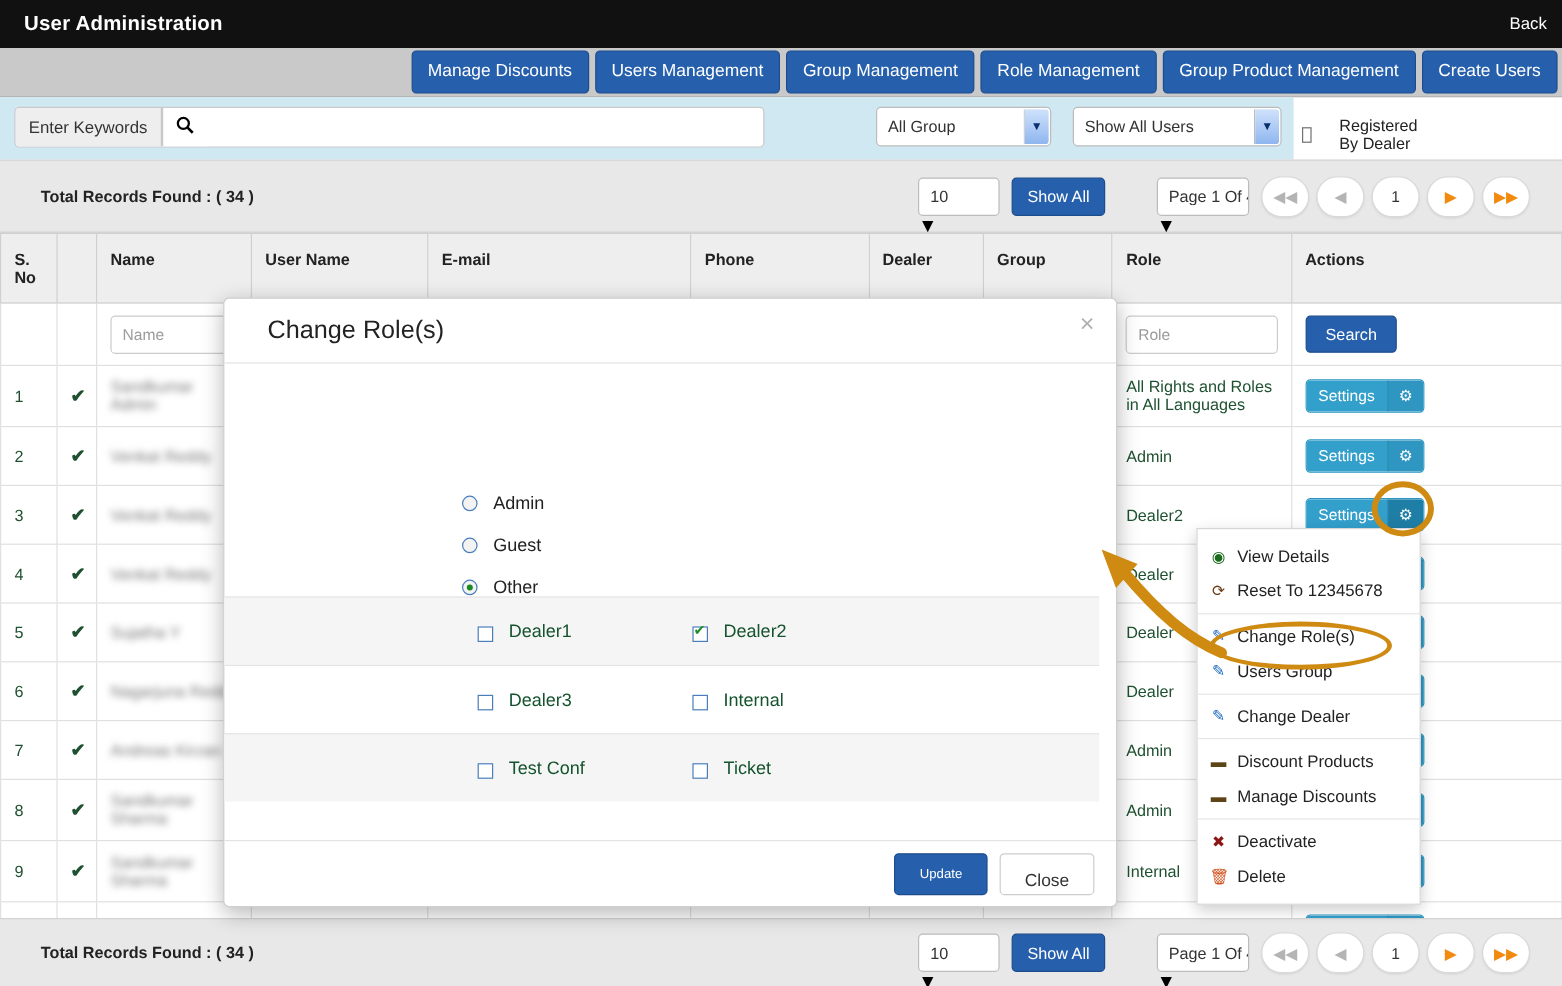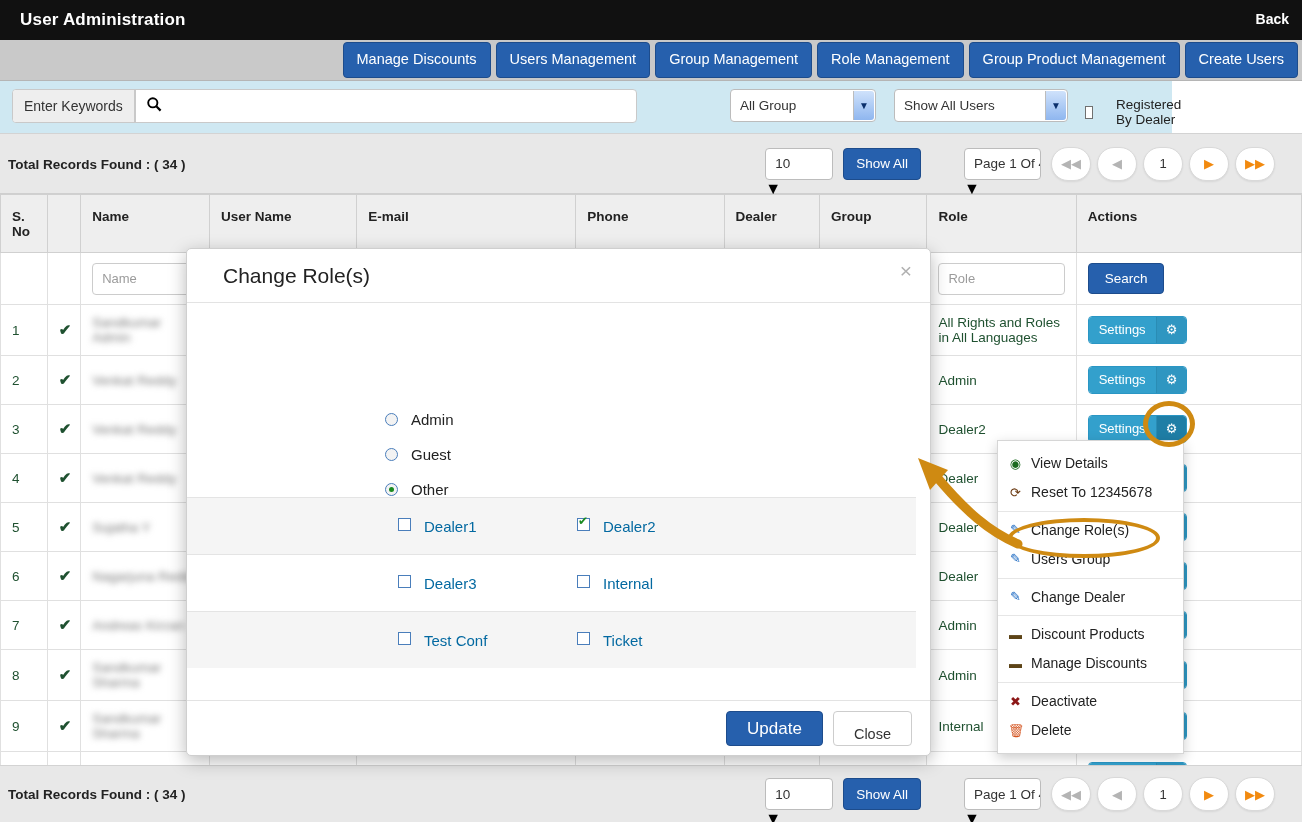--- a/index.html
+++ b/index.html
@@ -15,38 +15,38 @@
   .topbar {
     position:absolute; left:0; top:0; width:1302px; height:40px;
     background:#111111; color:#ffffff;
   }
   .topbar .title {
     position:absolute; left:20px; top:10px;
     font-size:17px; font-weight:bold; letter-spacing:.2px;
   }
   .topbar .back {
     position:absolute; right:13px; top:11px;
-    font-size:14px; font-weight:bold; cursor:pointer;
+    font-size:14px; font-weight:normal; cursor:pointer;
   }
 
   
   .navstrip {
     position:absolute; left:0; top:40px; width:1302px; height:41px;
     background:#c9c9c9; border-bottom:1px solid #b5b5b5;
   }
   .navbtns { position:absolute; right:4px; top:2px; display:flex; gap:5px; }
   .navbtn {
     background:#2660ad; color:#fff; border:1px solid #1d4c8c;
     border-radius:4px; font-size:14.5px; padding:9px 13px 10px;
     cursor:pointer; white-space:nowrap; line-height:1;
   }
 
   
   .searchbar {
-    position:absolute; left:0; top:81px; width:1172px; height:52px;
+    position:absolute; left:0; top:81px; width:1078px; height:52px;
     background:#cfe8f2;
   }
   .searchgroup {
     position:absolute; left:12px; top:8px; width:625px; height:34px;
     display:flex; border:1px solid #c9c9c9; border-radius:4px;
     background:#fff; overflow:hidden;
   }
   .searchgroup .addon {
     background:#eeeeee; border-right:1px solid #c9c9c9;
     padding:0 11px; display:flex; align-items:center;
@@ -85,21 +85,21 @@
   }
 
   
   .recbar {
     position:absolute; left:0; width:1302px; height:61px;
     background:#e8e8e8; border-top:1px solid #d3d3d3; border-bottom:1px solid #cfcfcf;
   }
   #recbar-top { top:133px; }
   #recbar-bottom { top:765px; height:57px; border-bottom:none; }
   .recbar .label {
-    position:absolute; left:8px; top:50%; transform:translateY(-50%);
+    position:absolute; left:34px; top:50%; transform:translateY(-50%);
     font-size:13.5px; font-weight:bold; color:#222;
   }
   .pager { position:absolute; right:27px; top:50%; transform:translateY(-50%);
            display:flex; align-items:center; gap:10px; }
   .pager .perpage { position:relative; width:68px; height:32px; }
   .pager .pageof  { position:relative; width:110px; height:32px;padding-left:33px; }
   .showall {
     background:#2660ad; color:#fff; border:1px solid #1d4c8c; border-radius:4px;
     height:32px; padding:0 12px; font-size:13.5px; cursor:pointer; font-family:inherit;
   }
@@ -186,41 +186,41 @@
   .rdo.on::after {
     content:""; position:absolute; left:3px; top:3px;
     width:5px; height:5px; border-radius:50%; background:#1a8a20;
   }
   .cbgrid { position:absolute; left:0; top:194px; width:729px; }
   .cbrow {
     display:flex; height:57px; align-items:center;
     border-top:1px solid #e4e4e4;
   }
   .cbrow.shade { background:#f5f5f5; }
-  .cbcell { display:flex; align-items:flex-start; gap:13px; font-size:15px; color:#0369a1; }
+  .cbcell { display:flex; align-items:flex-end; gap:13px; font-size:15px; color:#14532d; }
   .cbcell.c1 { width:390px; padding-left:211px; }
   .cbcell.c2 { padding-left:0px; }
   .cbx {
     width:13px; height:13px; border:1px solid #4a7ebb; background:#fff;
     position:relative; flex:none;
   }
   .cbx.on::after {
     content:"✔"; position:absolute; left:0px; top:-4px;
     font-size:12px; color:#1a8a20; line-height:1;
   }
   .modal-foot {
     position:absolute; left:0; bottom:0; width:100%; height:55px;
     border-top:1px solid #e3e3e3;
   }
   .modal-foot .btns {
     position:absolute; right:18px; top:10px; display:flex; gap:10px;
   }
   .btn-update {
     background:#2660ad; color:#fff; border:1px solid #1d4c8c; border-radius:4px;
-    padding:0 20px; height:35px; font-size:17px; cursor:pointer; font-family:inherit;
+    padding:0 20px; height:35px; font-size:11px; cursor:pointer; font-family:inherit;
   }
   .btn-close {
     background:#fff; color:#333; border:1px solid #cdcdcd; border-radius:4px;
     padding:14px 20px; height:35px; font-size:14.5px; cursor:pointer; font-family:inherit;
   }
 
   
   .ctxmenu {
     position:absolute; left:997px; top:440px; width:187px;
     background:#fff; border:1px solid #d6d6d6;

